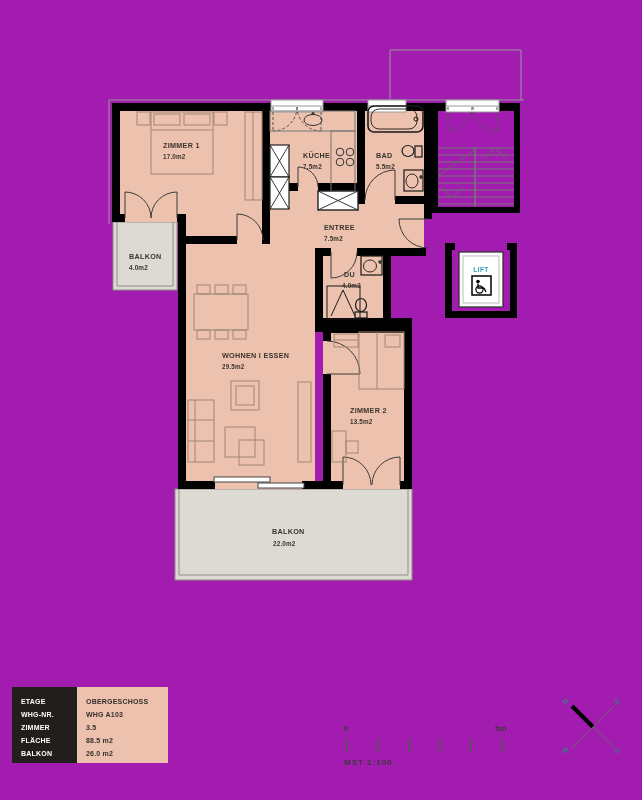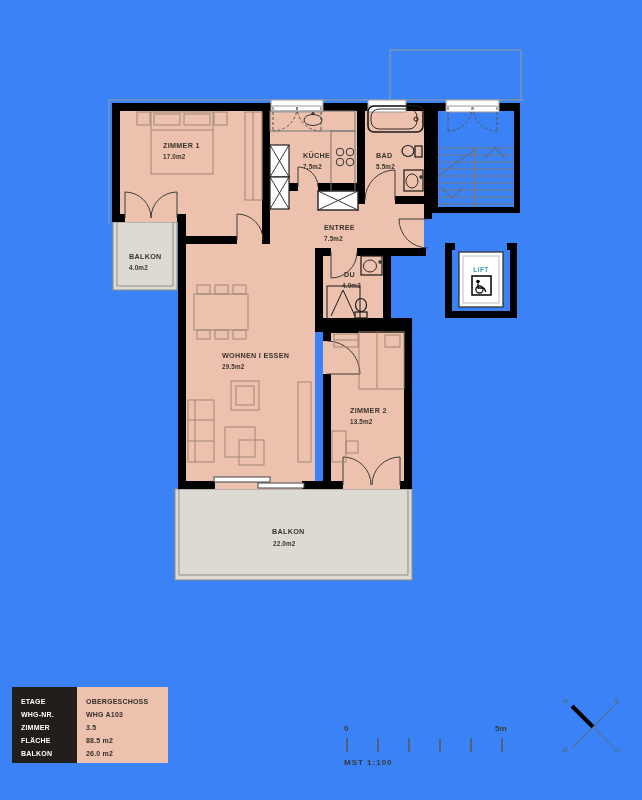--- a/index.html
+++ b/index.html
@@ -1,16 +1,16 @@
 <!DOCTYPE html>
 <html><head>
 <meta charset="utf-8">
 <style>
   html,body{margin:0;padding:0;background:#ffffff;}
-  .stage{position:relative;width:642px;height:800px;background:#3b82f6;overflow:hidden;
+  .stage{position:relative;width:642px;height:800px;background:#a21caf;overflow:hidden;
          font-family:"Liberation Sans", sans-serif;}
   svg text{font-family:"Liberation Sans", sans-serif;fill:#3a342e;}
   .room-name{font-size:7.2px;font-weight:bold;letter-spacing:.3px;}
   .room-area{font-size:6.3px;font-weight:bold;letter-spacing:.2px;}
   .lift-label{font-size:6.5px;font-weight:bold;letter-spacing:.4px;fill:#2d9fb4;}
   .scale-label{font-size:8px;font-weight:bold;fill:#3a3a3a;}
   .scale-caption{font-size:8px;font-weight:bold;letter-spacing:1px;fill:#3a3a3a;}
   .compass-letter{font-size:7px;font-weight:bold;fill:#44758f;}
   .legend{position:absolute;left:12px;top:687px;display:flex;}
   .legend-col{box-sizing:border-box;height:76px;padding:8px 0 0 9px;}

